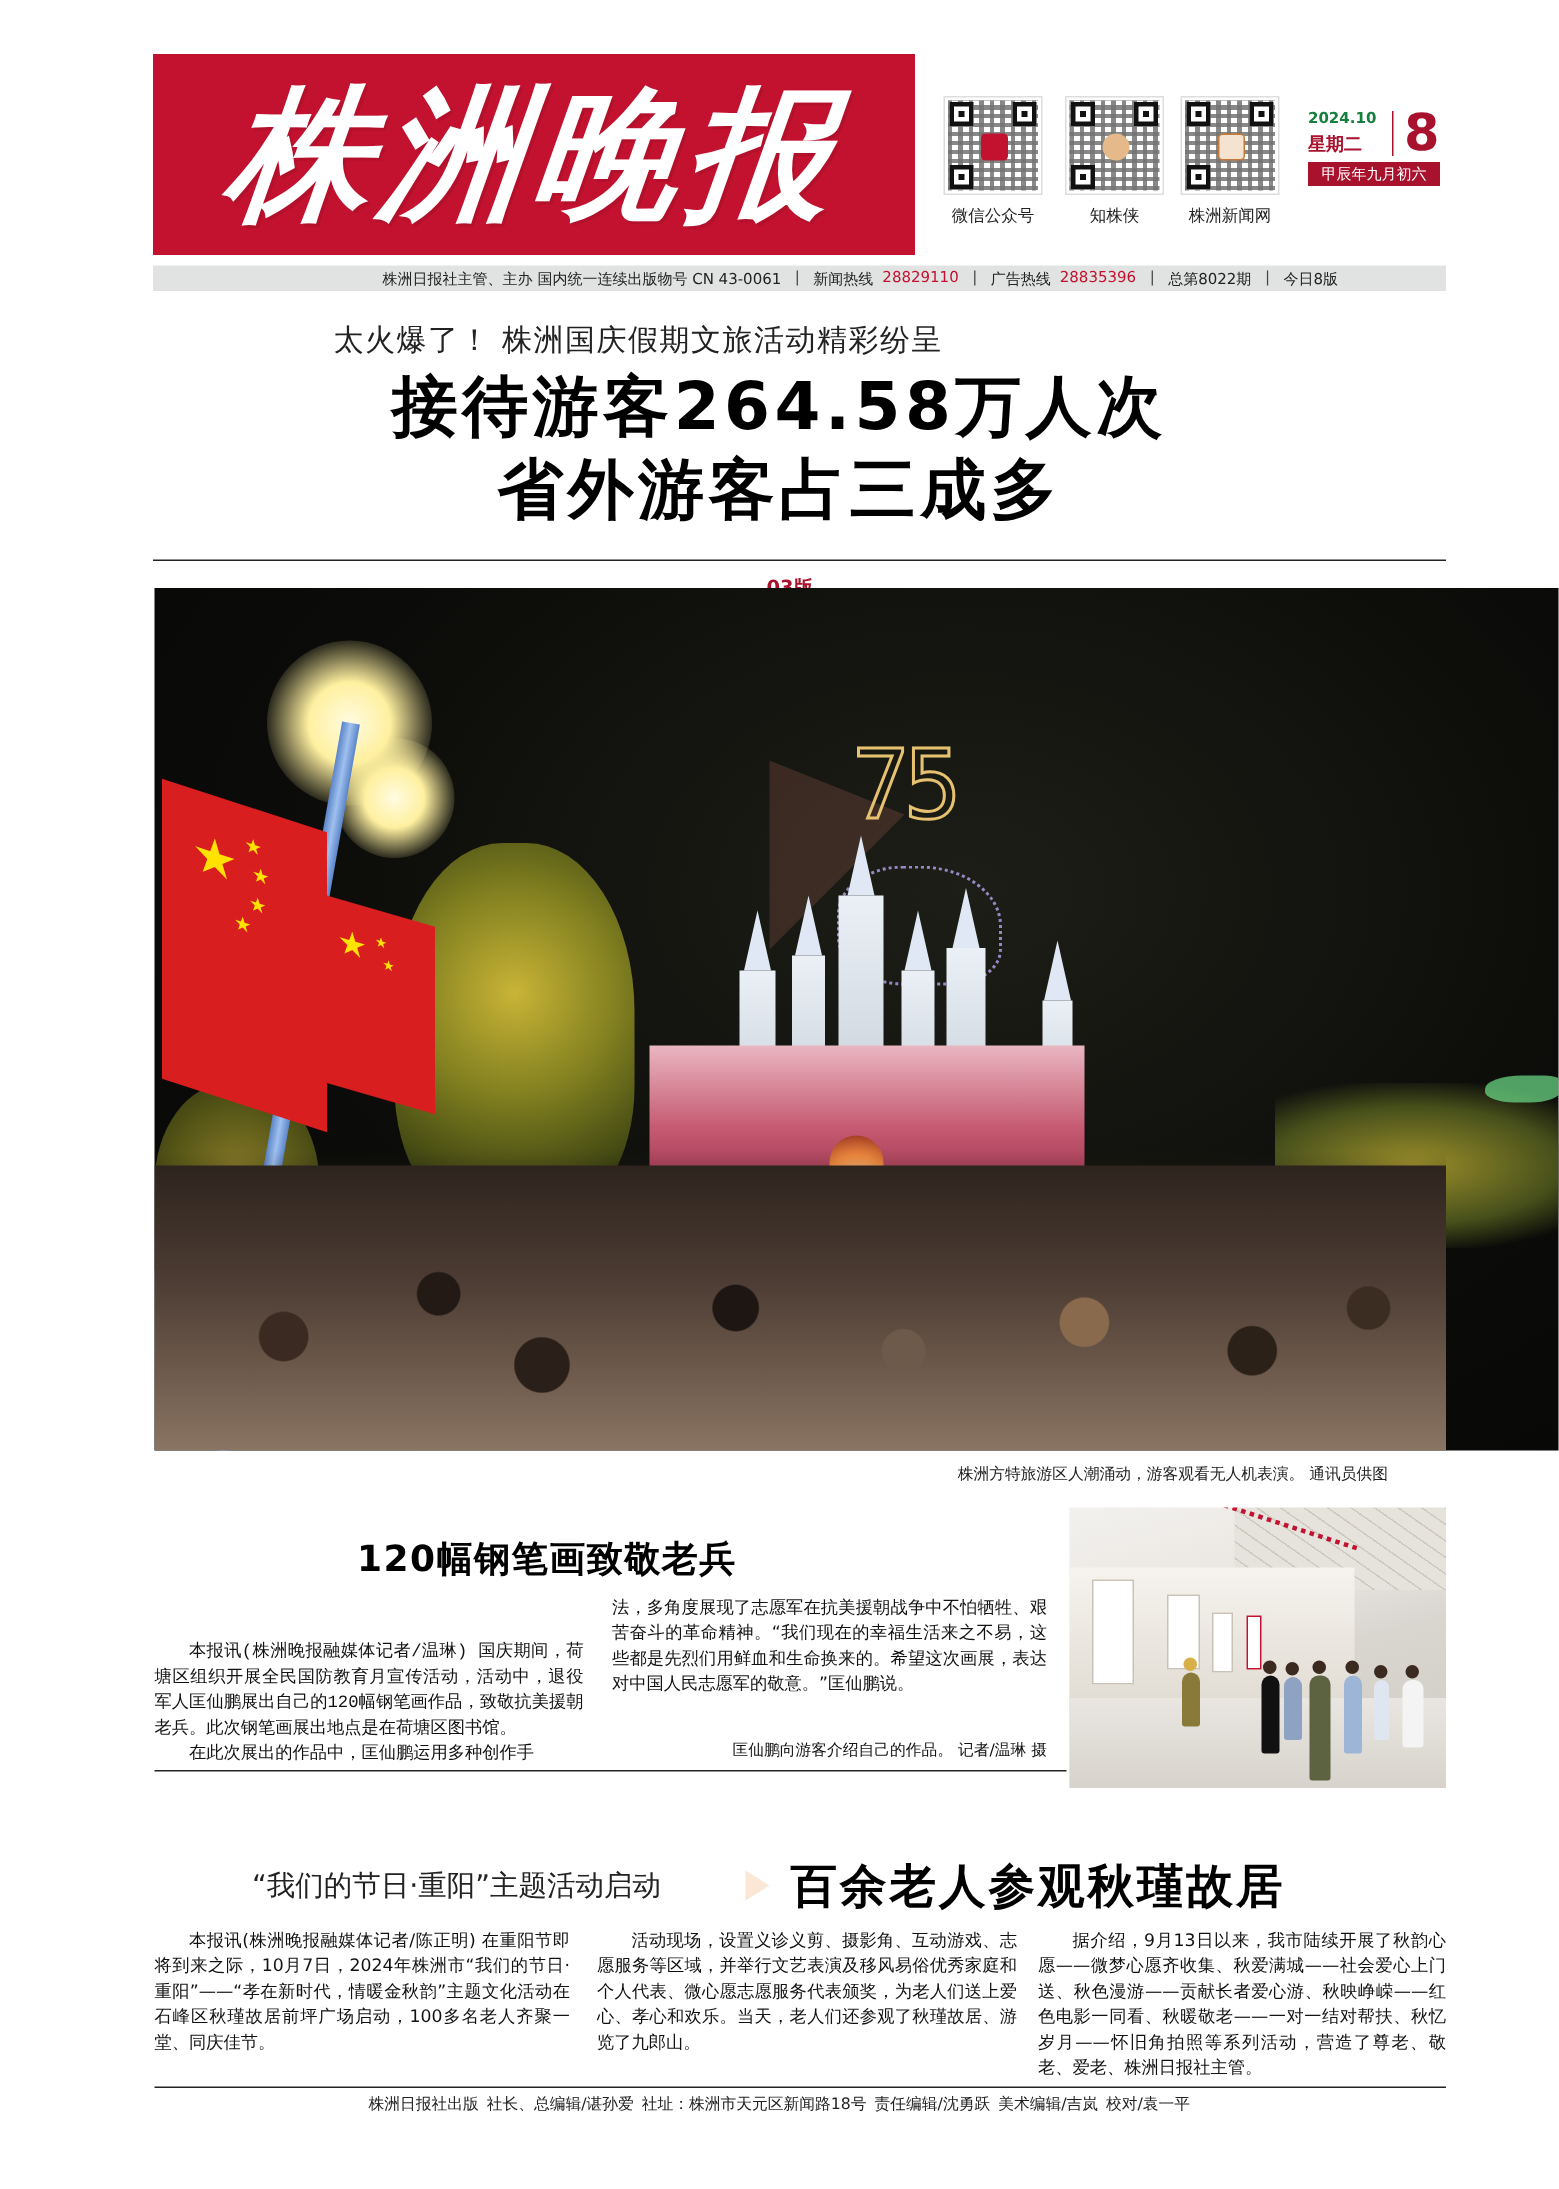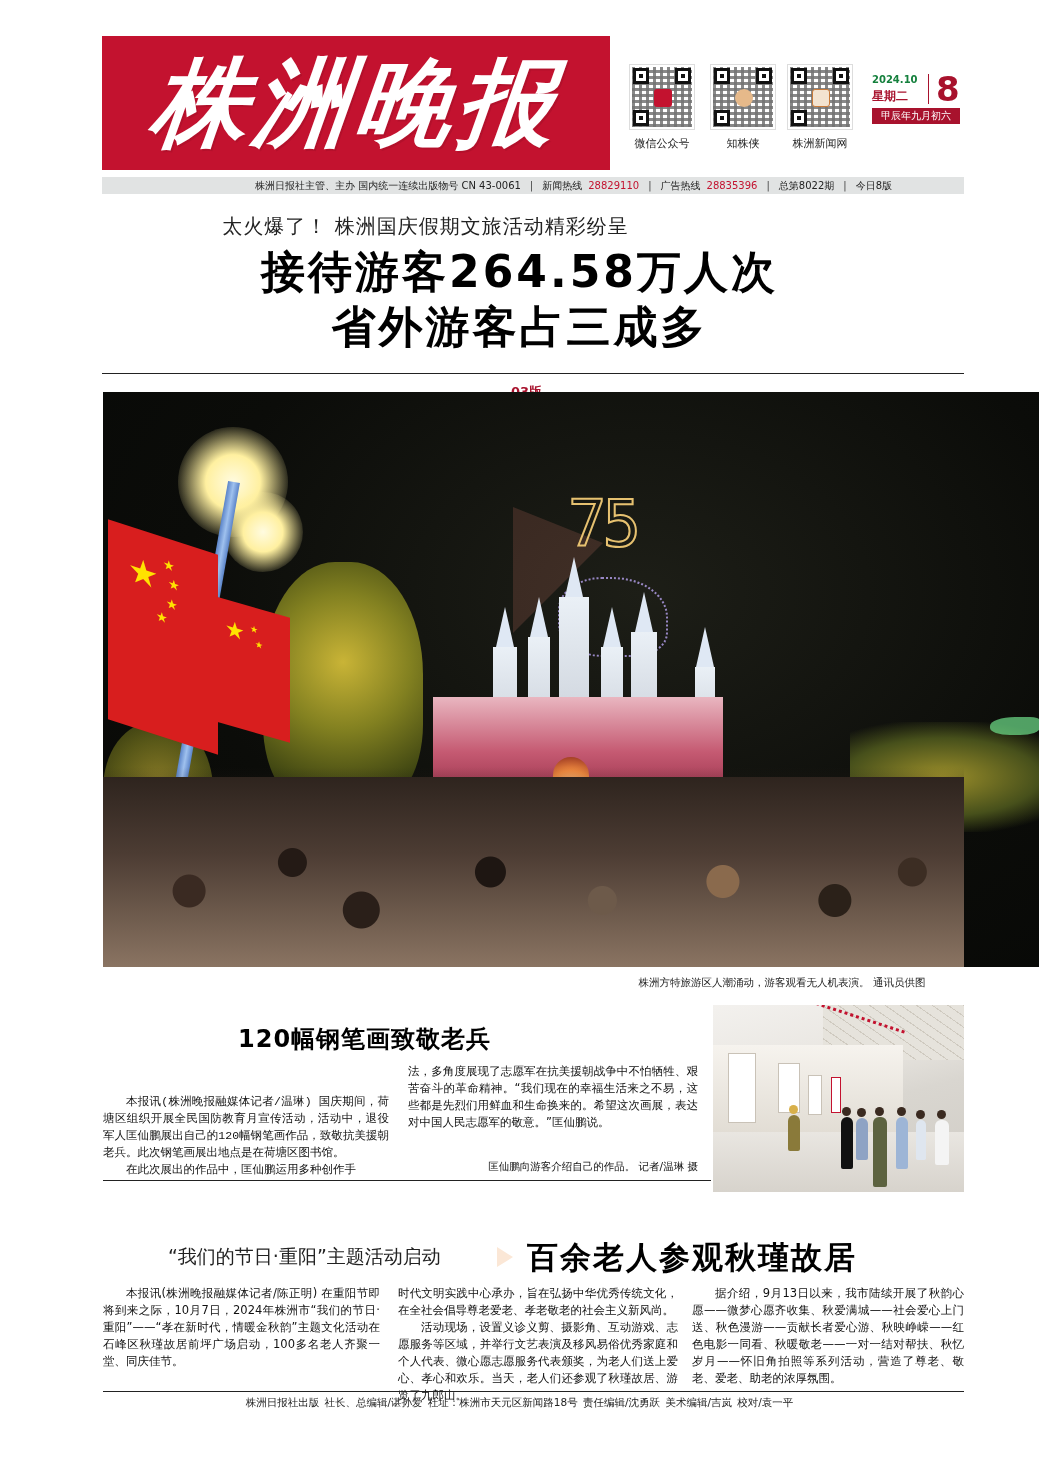--- a/index.html
+++ b/index.html
@@ -249,21 +249,20 @@
   <div class="sp-head" style="left:224px;top:105px;"></div>
 </div>
 
 <div class="story3-kicker">“我们的节日·重阳”主题活动启动</div>
 <div class="story3-arrow"></div>
 <div class="story3-title">百余老人参观秋瑾故居</div>
 <div class="col story3-col1">
   <p>本报讯(株洲晚报融媒体记者/陈正明)  在重阳节即将到来之际，10月7日，2024年株洲市“我们的节日·重阳”——“孝在新时代，情暖金秋韵”主题文化活动在石峰区秋瑾故居前坪广场启动，100多名老人齐聚一堂、同庆佳节。</p>
 </div>
 <div class="col story3-col2">
-  <p class="cont">时代文明实践中心承办，旨在弘扬中华优秀传统文化，在全社会倡导尊老爱老、孝老敬老的社会主义新风尚。</p>
   <p>活动现场，设置义诊义剪、摄影角、互动游戏、志愿服务等区域，并举行文艺表演及移风易俗优秀家庭和个人代表、微心愿志愿服务代表颁奖，为老人们送上爱心、孝心和欢乐。当天，老人们还参观了秋瑾故居、游览了九郎山。</p>
 </div>
 <div class="col story3-col3">
-  <p>据介绍，9月13日以来，我市陆续开展了秋韵心愿——微梦心愿齐收集、秋爱满城——社会爱心上门送、秋色漫游——贡献长者爱心游、秋映峥嵘——红色电影一同看、秋暖敬老——一对一结对帮扶、秋忆岁月——怀旧角拍照等系列活动，营造了尊老、敬老、爱老、助老的浓厚氛围。</p>
+  <p>据介绍，9月13日以来，我市陆续开展了秋韵心愿——微梦心愿齐收集、秋爱满城——社会爱心上门送、秋色漫游——贡献长者爱心游、秋映峥嵘——红色电影一同看、秋暖敬老——一对一结对帮扶、秋忆岁月——怀旧角拍照等系列活动，营造了尊老、敬老、爱老、株洲日报社主管。</p>
 </div>
 
 <div class="footer-rule"></div>
 <div class="footer">株洲日报社出版   社长、总编辑/谌孙爱   社址：株洲市天元区新闻路18号   责任编辑/沈勇跃   美术编辑/吉岚   校对/袁一平</div>
 
 </body></html>

